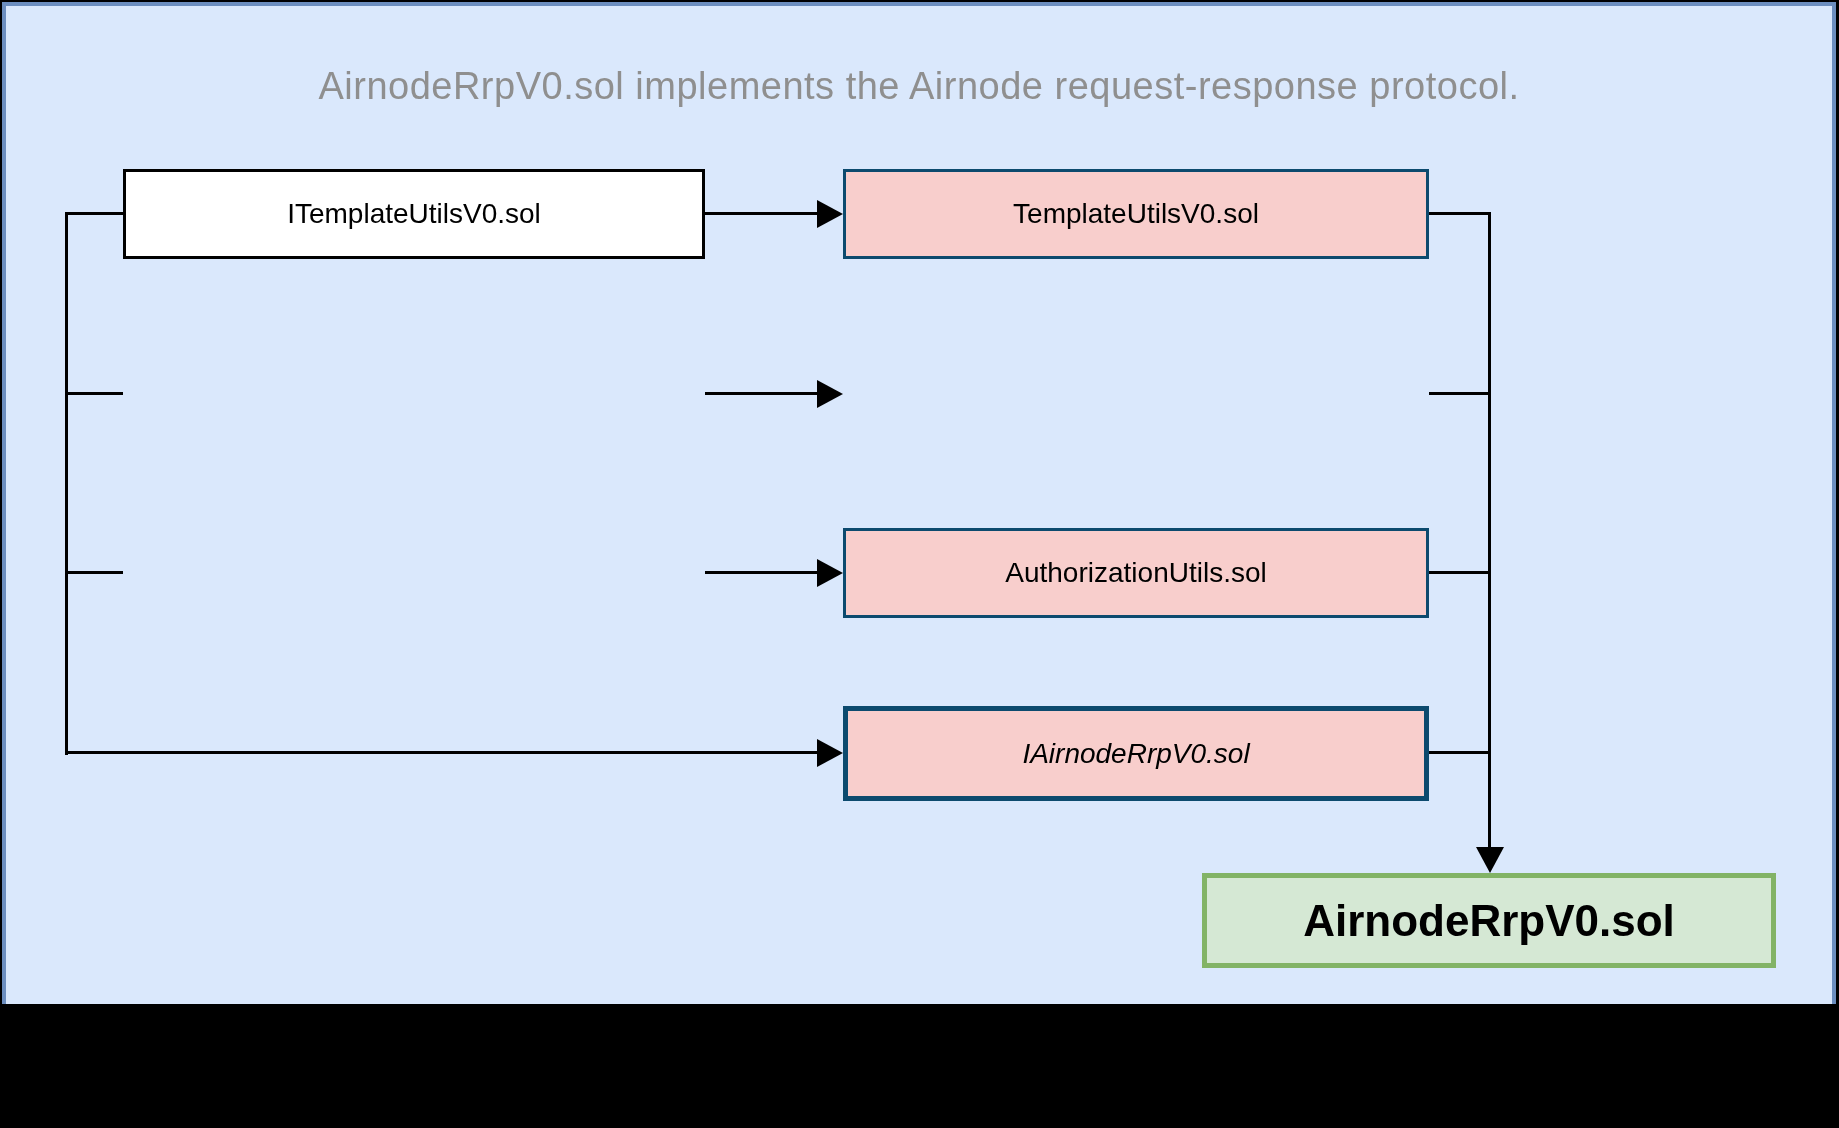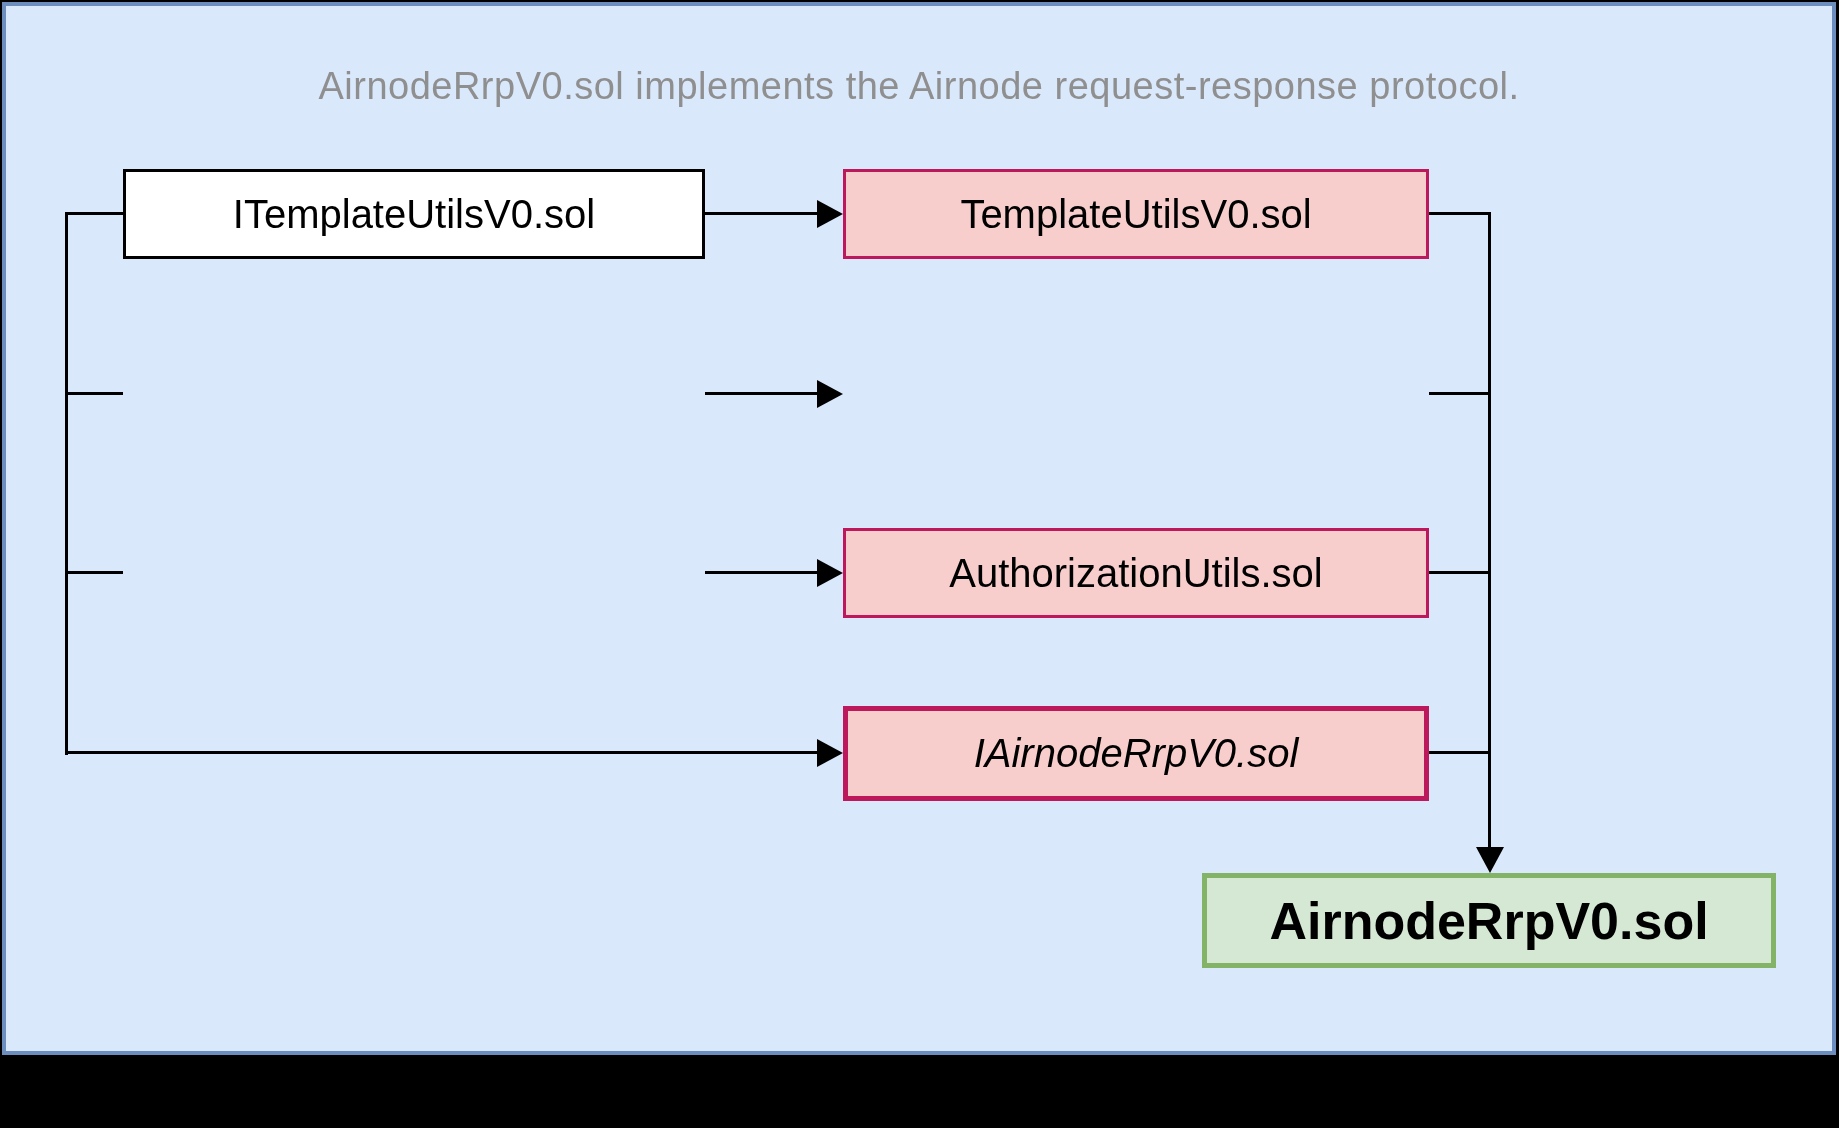--- a/index.html
+++ b/index.html
@@ -1,35 +1,35 @@
 <!DOCTYPE html>
 <html><head>
 <meta charset="utf-8">
 <style>
   html,body{margin:0;padding:0;background:#000;}
   .stage{
-    position:relative;width:1839px;height:1128px;background:#000;overflow:hidden;
+    position:relative;width:1839px;height:1004px;background:#000;overflow:hidden;
     font-family:"Liberation Sans","DejaVu Sans",sans-serif;
   }
   .panel{
     position:absolute;left:2px;top:2px;width:1834px;height:1053px;
     box-sizing:border-box;background:#dae8fc;border:4px solid #6c8ebf;
   }
   .caption{
     position:absolute;left:2px;top:64px;width:1834px;text-align:center;
     font-size:38px;line-height:44px;color:#8f8f8f;letter-spacing:0.5px;
   }
   .box{
     position:absolute;box-sizing:border-box;display:flex;align-items:center;justify-content:center;
-    font-size:40px;color:#000;white-space:nowrap;text-align:center;
+    font-size:28px;color:#000;white-space:nowrap;text-align:center;
   }
   .box.white{background:#ffffff;border:3px solid #000000;}
-  .box.pink{background:#f8cecc;border:3px solid #be185d;}
+  .box.pink{background:#f8cecc;border:3px solid #0c4a6e;}
   .box.pink.thick{border-width:5px;font-style:italic;}
-  .box.green{background:#d5e8d4;border:5px solid #82b366;font-weight:bold;font-size:52px;}
+  .box.green{background:#d5e8d4;border:5px solid #82b366;font-weight:bold;font-size:44px;}
   .edge{position:absolute;background:#000;}
   .arrow-right{
     position:absolute;width:0;height:0;
     border-top:14px solid transparent;border-bottom:14px solid transparent;
     border-left:26px solid #000;
   }
   .arrow-down{
     position:absolute;width:0;height:0;
     border-left:14px solid transparent;border-right:14px solid transparent;
     border-top:26px solid #000;

